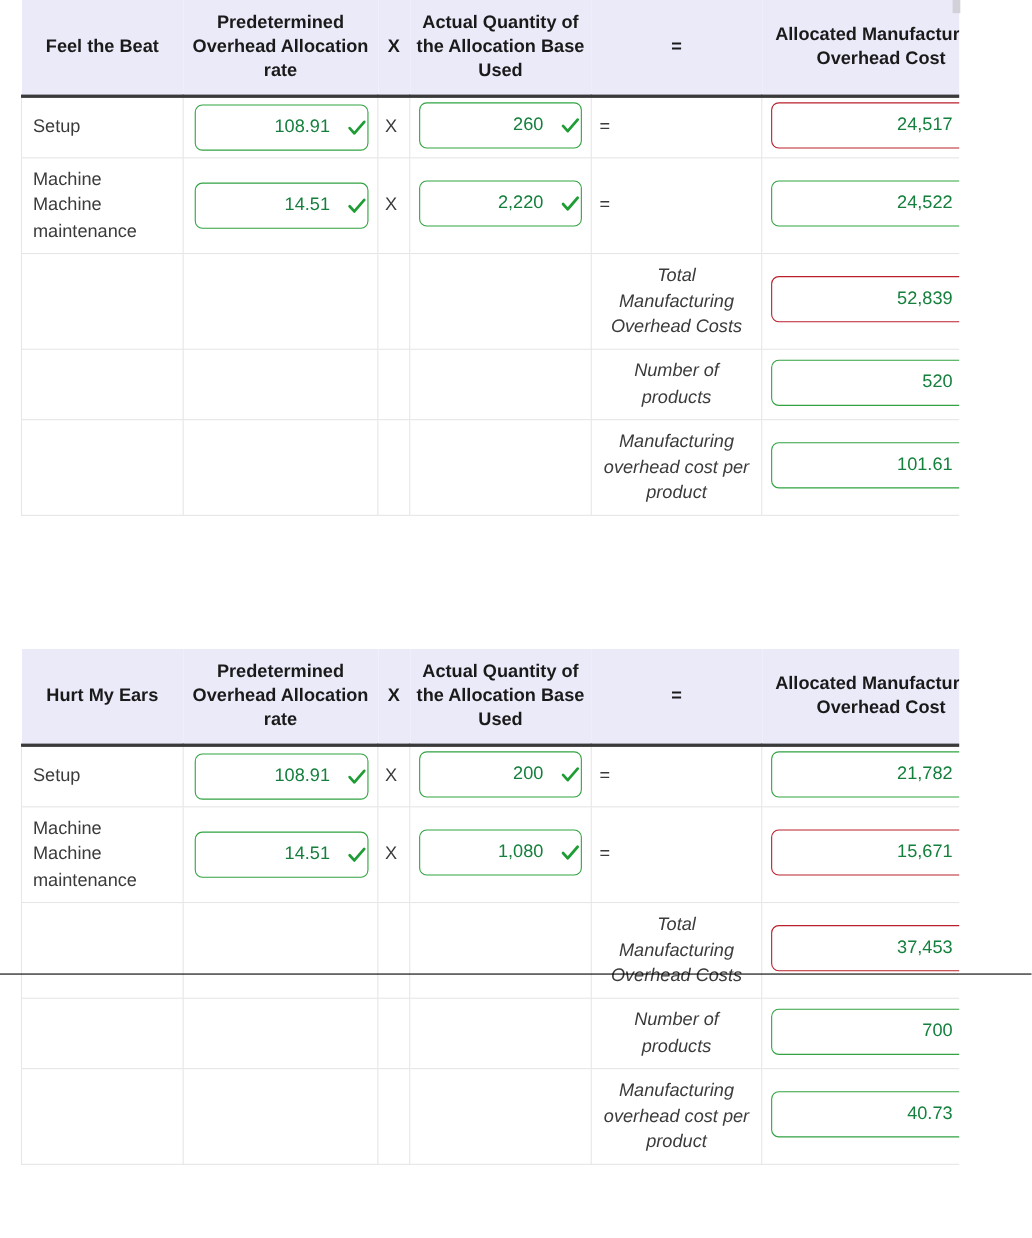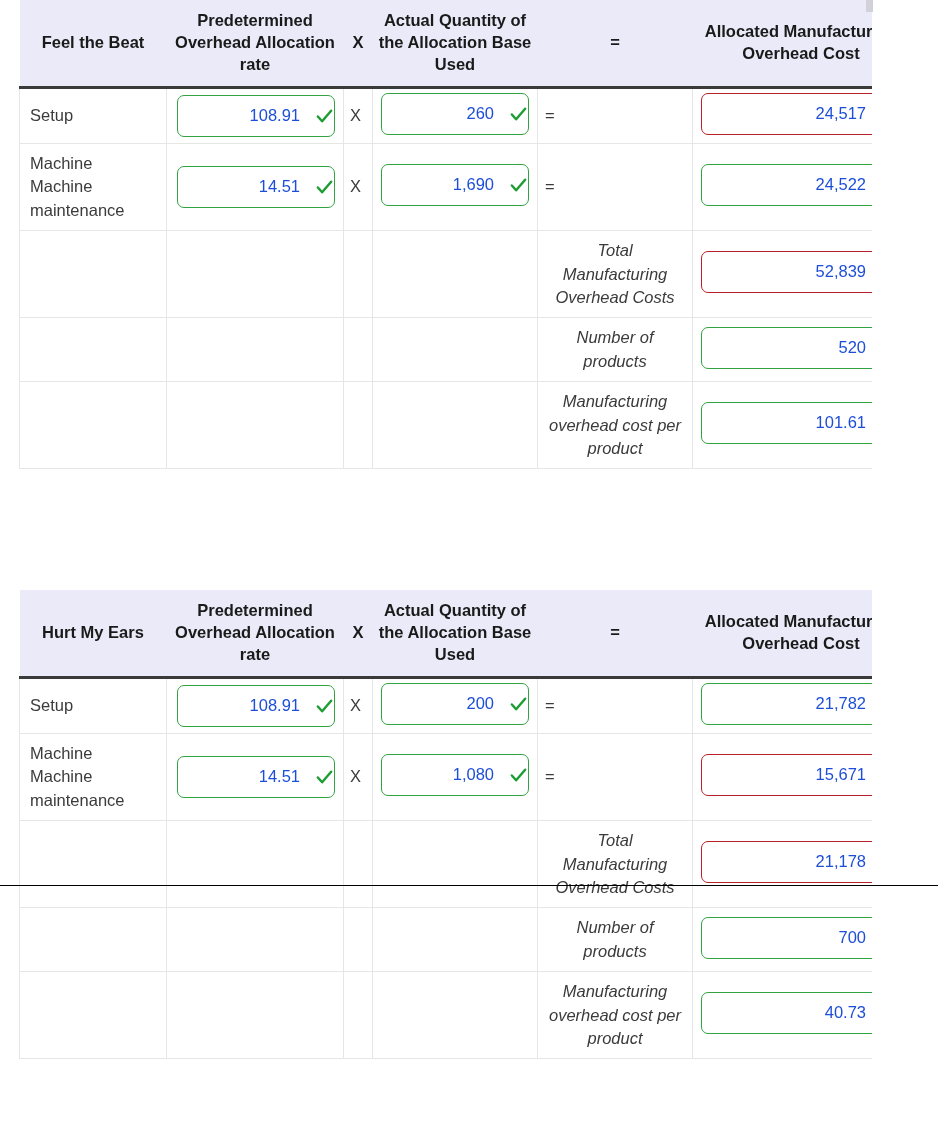--- a/index.html
+++ b/index.html
@@ -105,21 +105,21 @@
     position: relative;
     display: block;
   }
   .field .box {
     display: block;
     width: 100%;
     background: #ffffff;
     border-radius: 7px;
     padding: 9px 34px 9px 10px;
     font-size: 16.5px;
-    color: #1d4ed8;
+    color: #15803d;
     text-align: right;
     line-height: 1.3;
     min-height: 42px;
   }
   .field.ok  .box { border: 1.6px solid #31a341; }
   .field.bad .box { border: 1.6px solid #b9202b; }
 
   .mark {
     position: absolute;
     right: 7px;
@@ -219,21 +219,21 @@
               <span class="mark tick">
                 <svg viewBox="0 0 20 20" width="19" height="19" aria-hidden="true">
                     <path d="M3 10.5 L7.5 15.5 L17 4.5" stroke="#1f9d35" stroke-width="2.6" fill="none" stroke-linecap="round" stroke-linejoin="round"></path>
                   </svg>
               </span>
             </span>
           </td>
           <td class="cell-op">X</td>
           <td class="cell-input-wide">
             <span class="field ok overhang">
-              <span class="box">1,690</span>
+              <span class="box">2,220</span>
               <span class="mark tick">
                 <svg viewBox="0 0 20 20" width="19" height="19" aria-hidden="true">
                     <path d="M3 10.5 L7.5 15.5 L17 4.5" stroke="#1f9d35" stroke-width="2.6" fill="none" stroke-linecap="round" stroke-linejoin="round"></path>
                   </svg>
               </span>
             </span>
           </td>
           <td class="cell-eq">=</td>
           <td class="cell-input-wide">
             <span class="field ok">
@@ -378,21 +378,21 @@
         </tr>
 
         <tr>
           <td class="cell-name empty"></td>
           <td class="empty"></td>
           <td class="empty"></td>
           <td class="empty"></td>
           <td class="cell-label">Total Manufacturing Overhead Costs</td>
           <td class="cell-input-wide">
             <span class="field bad">
-              <span class="box">21,178</span>
+              <span class="box">37,453</span>
 
             </span>
           </td>
         </tr>
 
         <tr>
           <td class="cell-name empty"></td>
           <td class="empty"></td>
           <td class="empty"></td>
           <td class="empty"></td>

